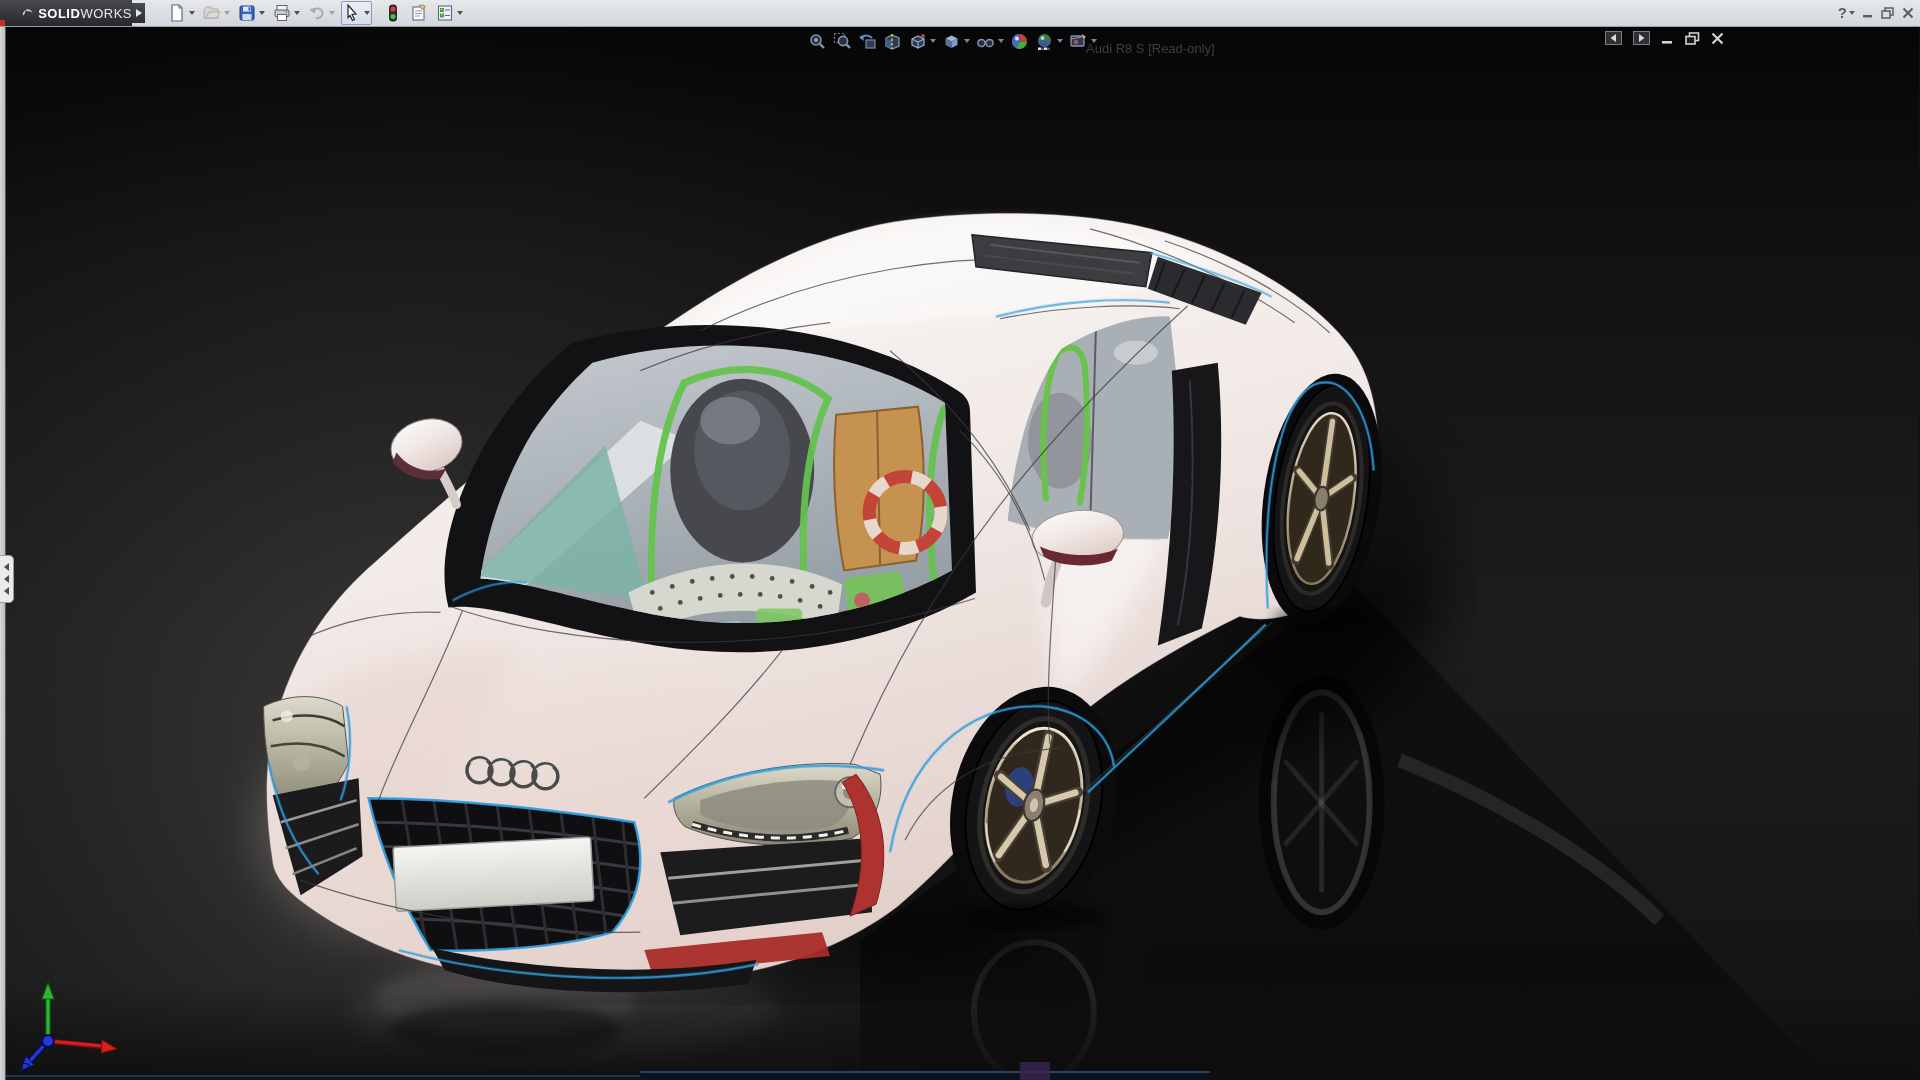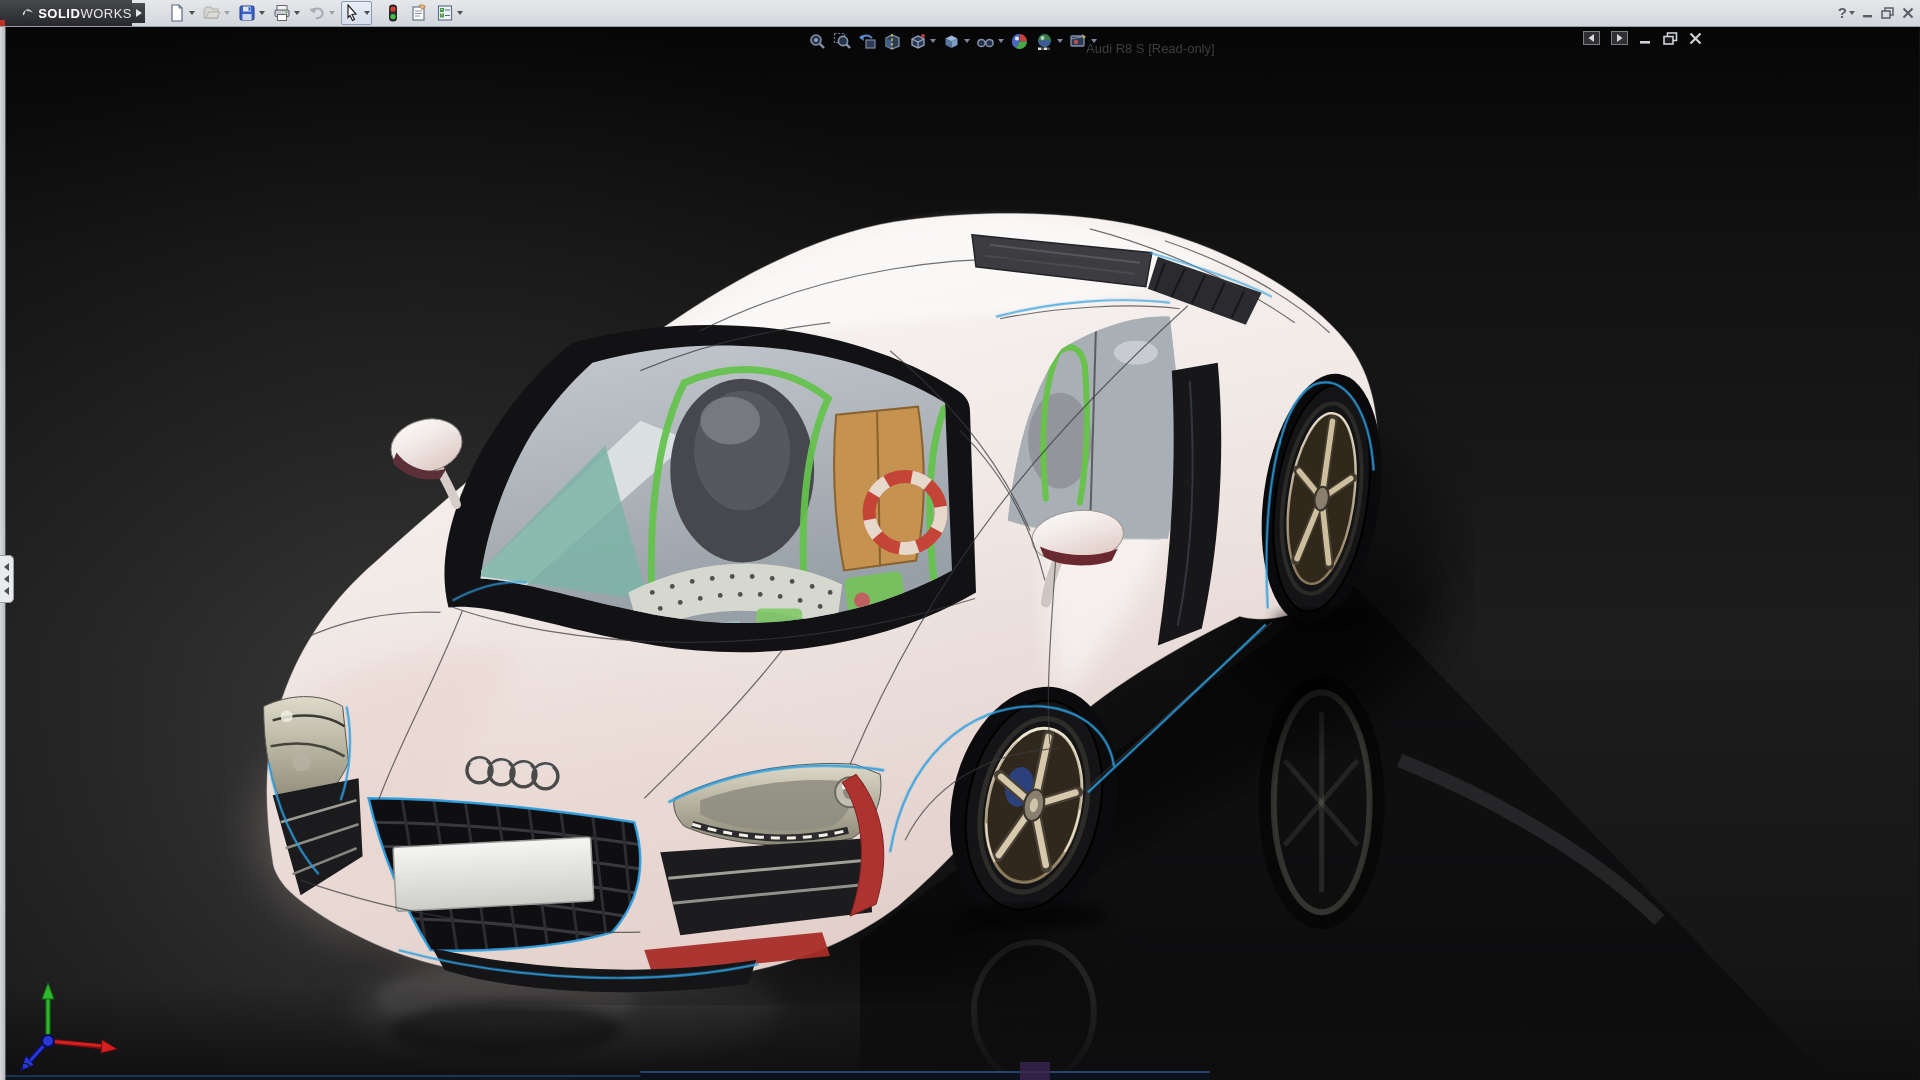--- a/index.html
+++ b/index.html
@@ -28,21 +28,21 @@
   .caret-l{width:0;height:0;border-left:3.5px solid transparent;border-right:3.5px solid transparent;
            border-top:4px solid #4d4f52;margin-left:3px;}
   .title-text{position:absolute;left:1086px;top:6px;font-size:13px;color:#3c3e42;margin-top:35px;}
 
   .win-controls{position:absolute;right:6px;top:0;height:26px;display:flex;align-items:center;gap:7px;z-index:41;}
   .wc{color:#5a5d62;font-size:14px;line-height:26px;cursor:pointer;display:flex;align-items:center;}
   .wc svg{display:block;}
   .help-caret{width:0;height:0;border-left:3px solid transparent;border-right:3px solid transparent;border-top:4px solid #5a5d62;margin-left:2px;}
 
   
-  .viewport{position:absolute;left:0;top:27px;width:1712px;height:1053px;background:#0c0c0d;}
+  .viewport{position:absolute;left:0;top:27px;width:1712px;height:1053px;background:#0c0c0d;padding-left:22px;}
   .scene{position:absolute;left:0;top:0;width:1920px;height:1053px;display:block;}
 
   
   .headsup{position:absolute;left:806px;top:3px;height:22px;display:flex;align-items:center;z-index:30;}
   .hbtn{display:flex;align-items:center;height:22px;padding:0 2px;margin-right:2px;cursor:pointer;}
   .hbtn .ic{width:19px;height:19px;display:block;}
   .caret-d{width:0;height:0;border-left:3.5px solid transparent;border-right:3.5px solid transparent;
            border-top:4px solid #7c879b;margin-left:3px;}
 
   

